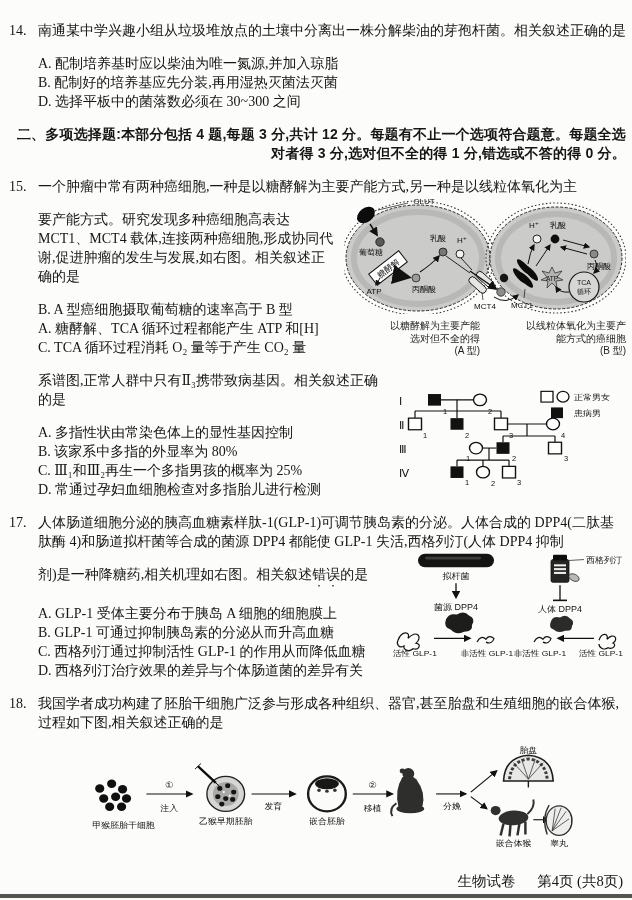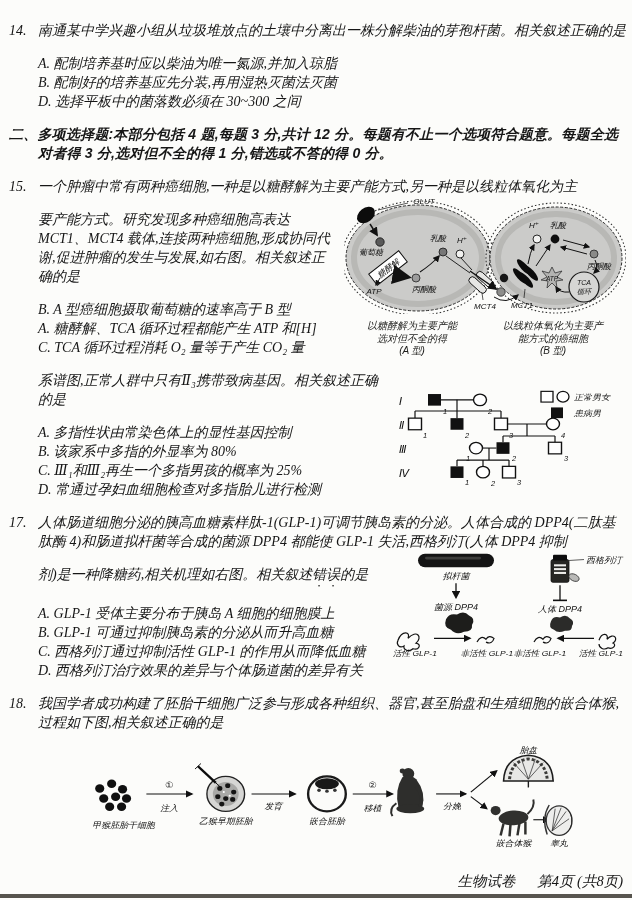--- a/index.html
+++ b/index.html
@@ -1,36 +1,36 @@
 <!DOCTYPE html>
 <html><head>
 <meta charset="utf-8">
 <style>
   html,body{margin:0;padding:0;}
   body{width:632px;background:#ffffff;}
   .page{position:relative;width:632px;height:900px;background:#fcfcfa;color:#161616;
-        font-family:"Liberation Serif","DejaVu Serif",serif;font-size:14px;line-height:19px;overflow:hidden;font-style:italic;}
+        font-family:"Liberation Serif","DejaVu Serif",serif;font-size:14px;line-height:19px;overflow:hidden;}
   .content{padding:7px 6px 0 9px;}
   .q{position:relative;margin-bottom:3px;}
   .hang{padding-left:29px;text-indent:-29px;}
   .qnum{display:inline-block;width:29px;text-indent:0;}
   .cont{padding-left:29px;}
   .opt{padding-left:29px;}
-  .sec{font-family:"Liberation Sans","DejaVu Sans",sans-serif;font-weight:700;letter-spacing:.2px;}
+  .sec{font-family:"Liberation Sans","DejaVu Sans",sans-serif;font-weight:700;letter-spacing:.2px;text-align:right;}
   .beside15{margin-right:288px;}
   .beside16{margin-right:240px;}
   .beside17{margin-right:246px;}
   .figabs{position:absolute;right:0;}
   .fig15{top:17px;width:282px;}
   .fig16{top:15px;width:235px;}
   .fig17{top:38px;width:238px;}
   .q17block{min-height:154px;}
   .fig18wrap{margin:2px 0 0 58px;width:508px;height:106px;}
   .cap-row{display:flex;width:282px;margin-top:1px;}
-  .cap{text-align:center;font-family:"Liberation Sans","DejaVu Sans",sans-serif;
+  .cap{text-align:right;font-family:"Liberation Sans","DejaVu Sans",sans-serif;
        font-size:10px;line-height:12.5px;color:#1d1d1b;font-weight:500;}
   .capA{width:136px;}
   .capB{width:146px;}
   svg text{font-family:"Liberation Sans","DejaVu Sans",sans-serif;fill:#111;}
   .emph{-webkit-text-emphasis:filled dot;-webkit-text-emphasis-position:under left;
         text-emphasis:filled dot;text-emphasis-position:under left;}
   .footer{position:absolute;left:0;bottom:9px;width:100%;text-align:right;font-size:14.5px;}
   .footer span{margin:0 9px;}
   .scanline{position:absolute;left:0;bottom:2px;width:100%;height:4px;background:#57544e;}
 </style>

